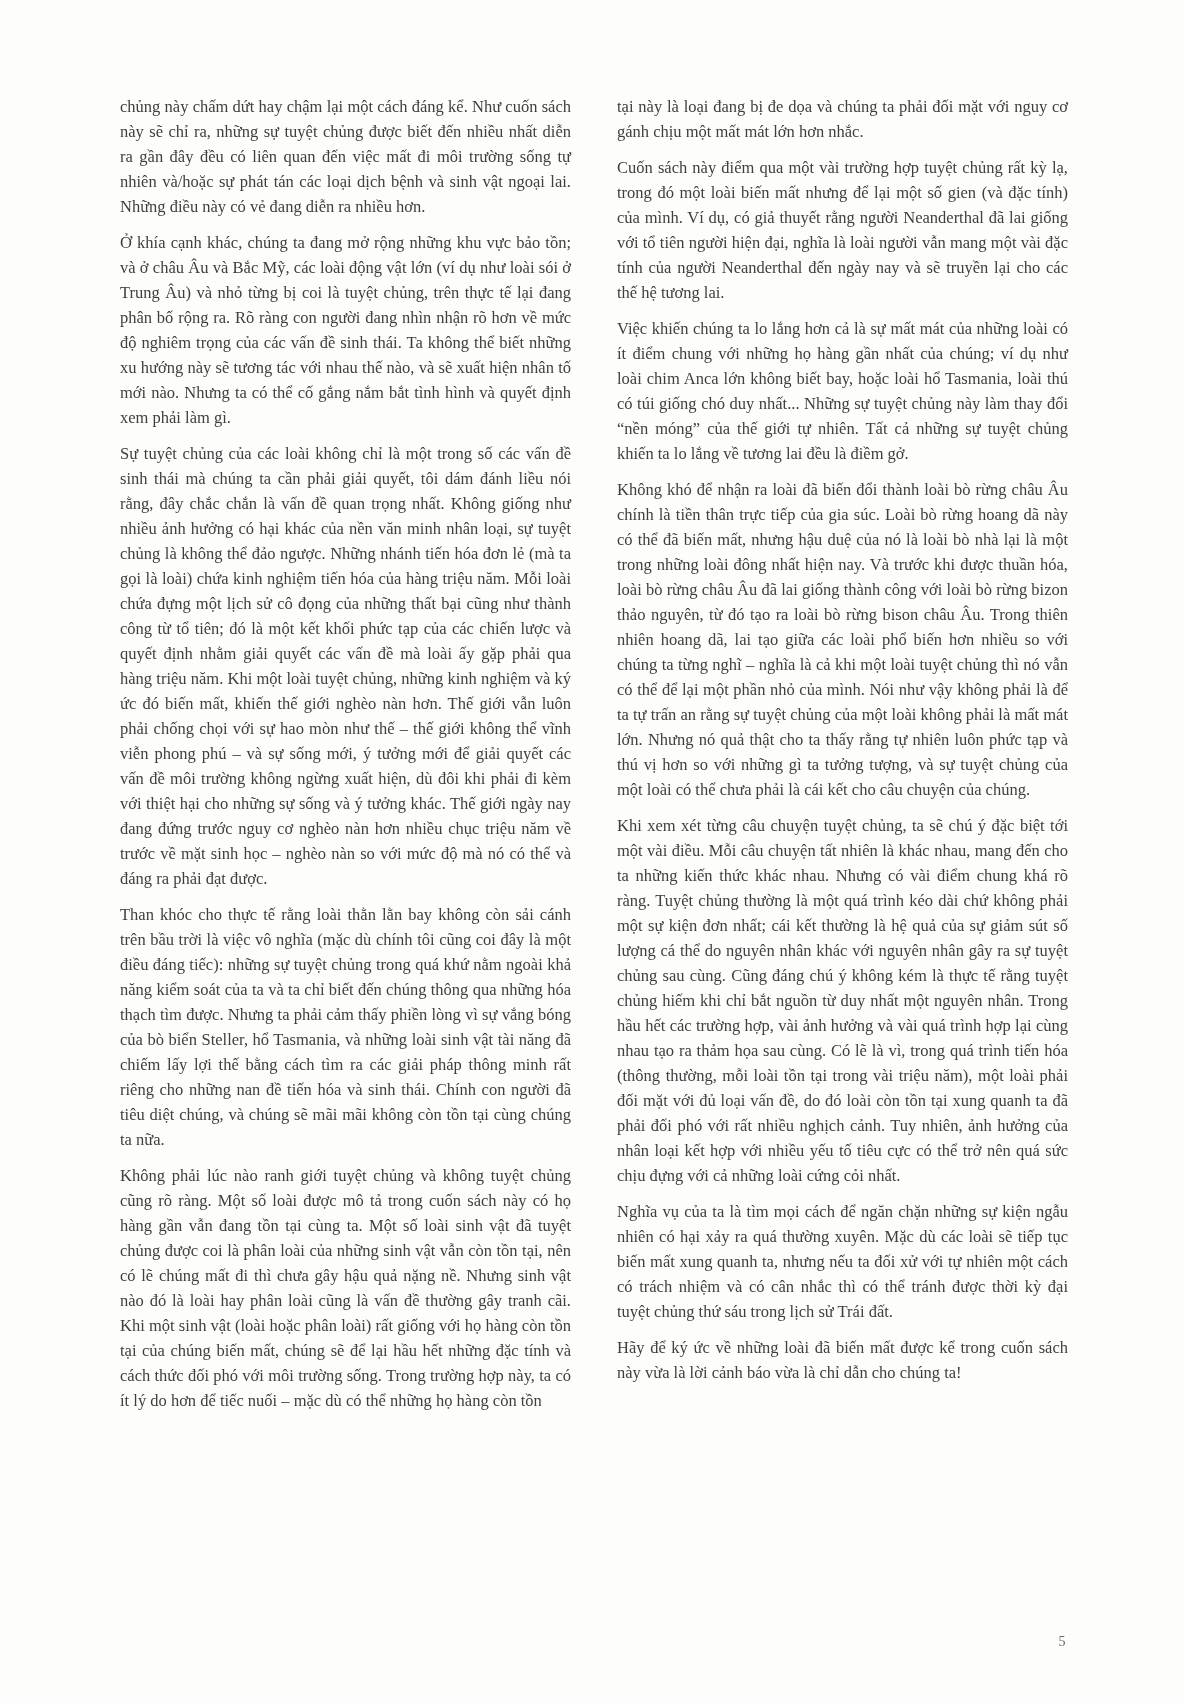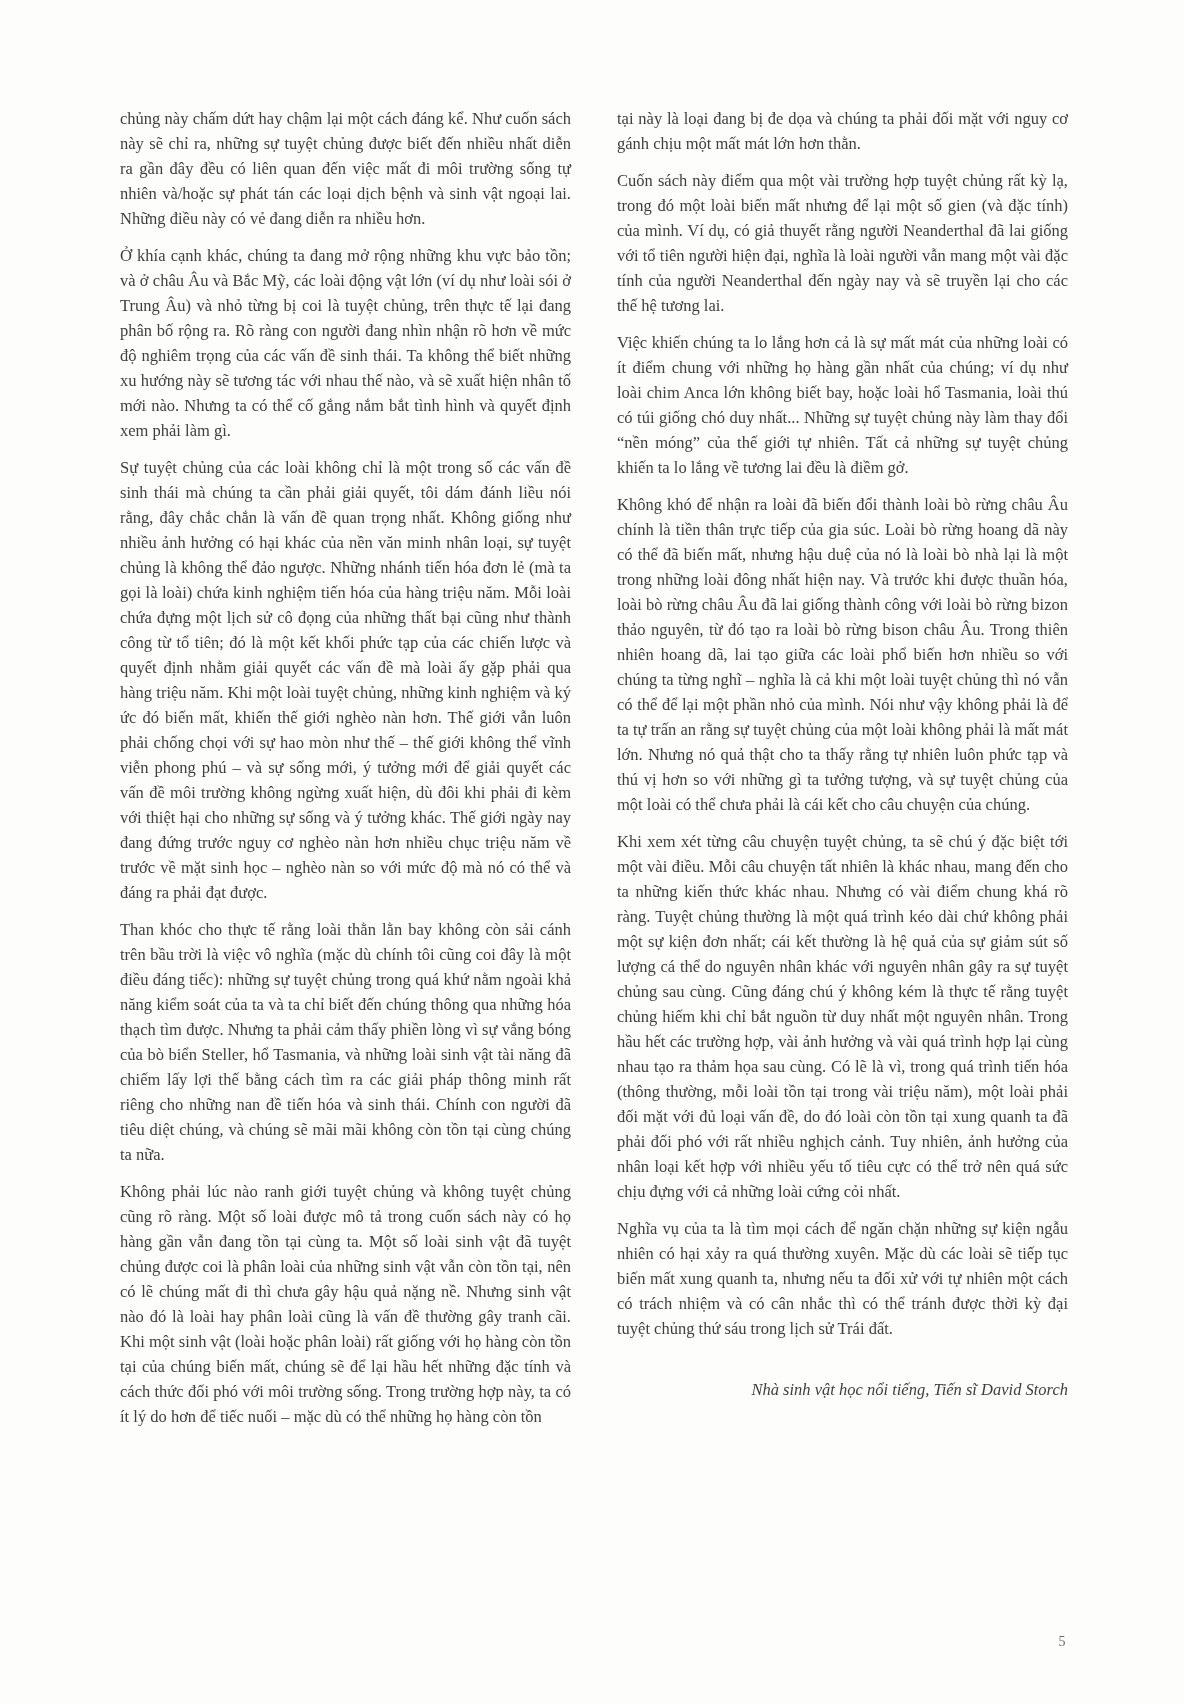--- a/index.html
+++ b/index.html
@@ -26,21 +26,21 @@
     gap: 46px;
   }
   .column {
     width: 451px;
     font-size: 16.5px;
     line-height: 25px;
     text-align: justify;
     hyphens: none;
   }
   .column p {
-    margin: 12px 0 11px 0;
+    margin: 0 0 11px 0;
     padding: 0;
   }
   .signature {
     font-size: 16.5px;
     line-height: 25px;
     font-style: italic;
     text-align: right;
     margin-top: 36px;
     color: #3e3e3e;
   }
@@ -61,25 +61,25 @@
   <div class="columns">
     <div class="column">
         <p>chủng này chấm dứt hay chậm lại một cách đáng kể. Như cuốn sách này sẽ chỉ ra, những sự tuyệt chủng được biết đến nhiều nhất diễn ra gần đây đều có liên quan đến việc mất đi môi trường sống tự nhiên và/hoặc sự phát tán các loại dịch bệnh và sinh vật ngoại lai. Những điều này có vẻ đang diễn ra nhiều hơn.</p>
         <p>Ở khía cạnh khác, chúng ta đang mở rộng những khu vực bảo tồn; và ở châu Âu và Bắc Mỹ, các loài động vật lớn (ví dụ như loài sói ở Trung Âu) và nhỏ từng bị coi là tuyệt chủng, trên thực tế lại đang phân bố rộng ra. Rõ ràng con người đang nhìn nhận rõ hơn về mức độ nghiêm trọng của các vấn đề sinh thái. Ta không thể biết những xu hướng này sẽ tương tác với nhau thế nào, và sẽ xuất hiện nhân tố mới nào. Nhưng ta có thể cố gắng nắm bắt tình hình và quyết định xem phải làm gì.</p>
         <p>Sự tuyệt chủng của các loài không chỉ là một trong số các vấn đề sinh thái mà chúng ta cần phải giải quyết, tôi dám đánh liều nói rằng, đây chắc chắn là vấn đề quan trọng nhất. Không giống như nhiều ảnh hưởng có hại khác của nền văn minh nhân loại, sự tuyệt chủng là không thể đảo ngược. Những nhánh tiến hóa đơn lẻ (mà ta gọi là loài) chứa kinh nghiệm tiến hóa của hàng triệu năm. Mỗi loài chứa đựng một lịch sử cô đọng của những thất bại cũng như thành công từ tổ tiên; đó là một kết khối phức tạp của các chiến lược và quyết định nhằm giải quyết các vấn đề mà loài ấy gặp phải qua hàng triệu năm. Khi một loài tuyệt chủng, những kinh nghiệm và ký ức đó biến mất, khiến thế giới nghèo nàn hơn. Thế giới vẫn luôn phải chống chọi với sự hao mòn như thế – thế giới không thể vĩnh viễn phong phú – và sự sống mới, ý tưởng mới để giải quyết các vấn đề môi trường không ngừng xuất hiện, dù đôi khi phải đi kèm với thiệt hại cho những sự sống và ý tưởng khác. Thế giới ngày nay đang đứng trước nguy cơ nghèo nàn hơn nhiều chục triệu năm về trước về mặt sinh học – nghèo nàn so với mức độ mà nó có thể và đáng ra phải đạt được.</p>
         <p>Than khóc cho thực tế rằng loài thằn lằn bay không còn sải cánh trên bầu trời là việc vô nghĩa (mặc dù chính tôi cũng coi đây là một điều đáng tiếc): những sự tuyệt chủng trong quá khứ nằm ngoài khả năng kiểm soát của ta và ta chỉ biết đến chúng thông qua những hóa thạch tìm được. Nhưng ta phải cảm thấy phiền lòng vì sự vắng bóng của bò biển Steller, hổ Tasmania, và những loài sinh vật tài năng đã chiếm lấy lợi thế bằng cách tìm ra các giải pháp thông minh rất riêng cho những nan đề tiến hóa và sinh thái. Chính con người đã tiêu diệt chúng, và chúng sẽ mãi mãi không còn tồn tại cùng chúng ta nữa.</p>
         <p>Không phải lúc nào ranh giới tuyệt chủng và không tuyệt chủng cũng rõ ràng. Một số loài được mô tả trong cuốn sách này có họ hàng gần vẫn đang tồn tại cùng ta. Một số loài sinh vật đã tuyệt chủng được coi là phân loài của những sinh vật vẫn còn tồn tại, nên có lẽ chúng mất đi thì chưa gây hậu quả nặng nề. Nhưng sinh vật nào đó là loài hay phân loài cũng là vấn đề thường gây tranh cãi. Khi một sinh vật (loài hoặc phân loài) rất giống với họ hàng còn tồn tại của chúng biến mất, chúng sẽ để lại hầu hết những đặc tính và cách thức đối phó với môi trường sống. Trong trường hợp này, ta có ít lý do hơn để tiếc nuối – mặc dù có thể những họ hàng còn tồn</p>
       </div>
     <div class="column">
       <div>
-          <p>tại này là loại đang bị đe dọa và chúng ta phải đối mặt với nguy cơ gánh chịu một mất mát lớn hơn thằn.</p>
+          <p>tại này là loại đang bị đe dọa và chúng ta phải đối mặt với nguy cơ gánh chịu một mất mát lớn hơn nhắc.</p>
           <p>Cuốn sách này điểm qua một vài trường hợp tuyệt chủng rất kỳ lạ, trong đó một loài biến mất nhưng để lại một số gien (và đặc tính) của mình. Ví dụ, có giả thuyết rằng người Neanderthal đã lai giống với tổ tiên người hiện đại, nghĩa là loài người vẫn mang một vài đặc tính của người Neanderthal đến ngày nay và sẽ truyền lại cho các thế hệ tương lai.</p>
           <p>Việc khiến chúng ta lo lắng hơn cả là sự mất mát của những loài có ít điểm chung với những họ hàng gần nhất của chúng; ví dụ như loài chim Anca lớn không biết bay, hoặc loài hổ Tasmania, loài thú có túi giống chó duy nhất... Những sự tuyệt chủng này làm thay đổi “nền móng” của thế giới tự nhiên. Tất cả những sự tuyệt chủng khiến ta lo lắng về tương lai đều là điềm gở.</p>
           <p>Không khó để nhận ra loài đã biến đổi thành loài bò rừng châu Âu chính là tiền thân trực tiếp của gia súc. Loài bò rừng hoang dã này có thể đã biến mất, nhưng hậu duệ của nó là loài bò nhà lại là một trong những loài đông nhất hiện nay. Và trước khi được thuần hóa, loài bò rừng châu Âu đã lai giống thành công với loài bò rừng bizon thảo nguyên, từ đó tạo ra loài bò rừng bison châu Âu. Trong thiên nhiên hoang dã, lai tạo giữa các loài phổ biến hơn nhiều so với chúng ta từng nghĩ – nghĩa là cả khi một loài tuyệt chủng thì nó vẫn có thể để lại một phần nhỏ của mình. Nói như vậy không phải là để ta tự trấn an rằng sự tuyệt chủng của một loài không phải là mất mát lớn. Nhưng nó quả thật cho ta thấy rằng tự nhiên luôn phức tạp và thú vị hơn so với những gì ta tưởng tượng, và sự tuyệt chủng của một loài có thể chưa phải là cái kết cho câu chuyện của chúng.</p>
           <p>Khi xem xét từng câu chuyện tuyệt chủng, ta sẽ chú ý đặc biệt tới một vài điều. Mỗi câu chuyện tất nhiên là khác nhau, mang đến cho ta những kiến thức khác nhau. Nhưng có vài điểm chung khá rõ ràng. Tuyệt chủng thường là một quá trình kéo dài chứ không phải một sự kiện đơn nhất; cái kết thường là hệ quả của sự giảm sút số lượng cá thể do nguyên nhân khác với nguyên nhân gây ra sự tuyệt chủng sau cùng. Cũng đáng chú ý không kém là thực tế rằng tuyệt chủng hiếm khi chỉ bắt nguồn từ duy nhất một nguyên nhân. Trong hầu hết các trường hợp, vài ảnh hưởng và vài quá trình hợp lại cùng nhau tạo ra thảm họa sau cùng. Có lẽ là vì, trong quá trình tiến hóa (thông thường, mỗi loài tồn tại trong vài triệu năm), một loài phải đối mặt với đủ loại vấn đề, do đó loài còn tồn tại xung quanh ta đã phải đối phó với rất nhiều nghịch cảnh. Tuy nhiên, ảnh hưởng của nhân loại kết hợp với nhiều yếu tố tiêu cực có thể trở nên quá sức chịu đựng với cả những loài cứng cỏi nhất.</p>
           <p>Nghĩa vụ của ta là tìm mọi cách để ngăn chặn những sự kiện ngẫu nhiên có hại xảy ra quá thường xuyên. Mặc dù các loài sẽ tiếp tục biến mất xung quanh ta, nhưng nếu ta đối xử với tự nhiên một cách có trách nhiệm và có cân nhắc thì có thể tránh được thời kỳ đại tuyệt chủng thứ sáu trong lịch sử Trái đất.</p>
+          <p>Hãy để ký ức về những loài đã biến mất được kể trong cuốn sách này vừa là lời cảnh báo vừa là chỉ dẫn cho chúng ta!</p>
         </div>
-      <div class="signature">Nhà sinh vật học nổi tiếng, Tiến sĩ David Storch</div>
     </div>
   </div>
 </div>
 
 <div class="page-number">5</div>
 
 </body></html>

